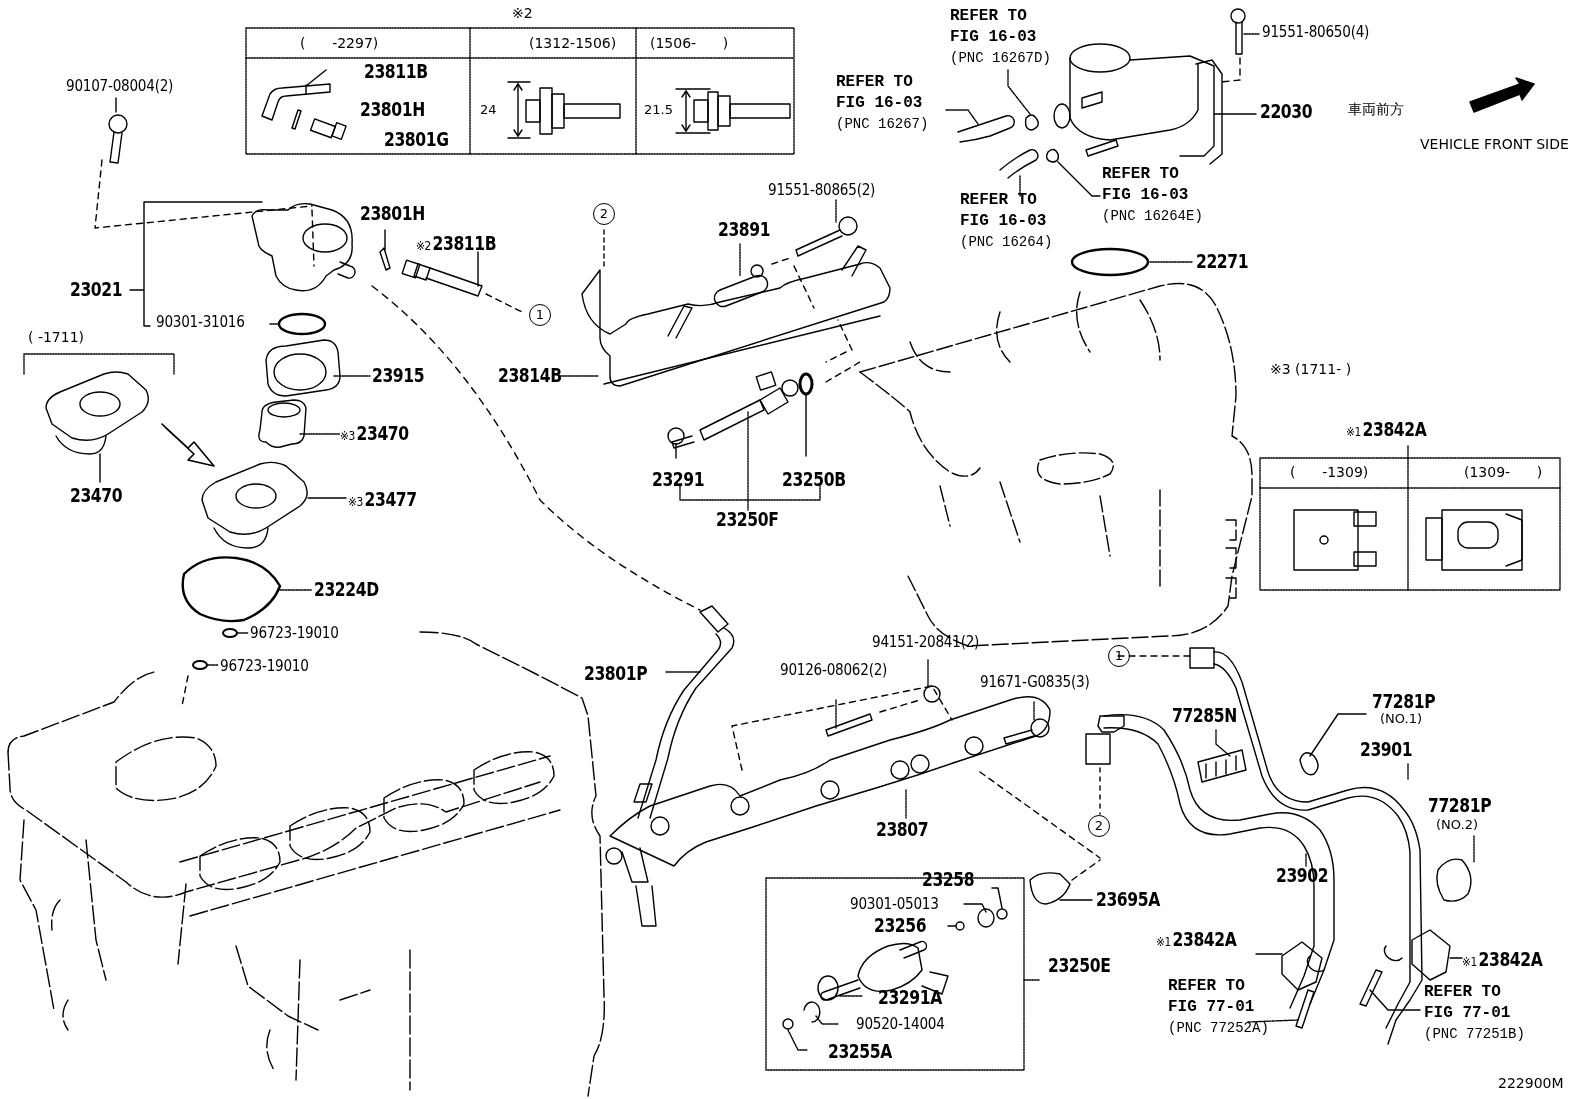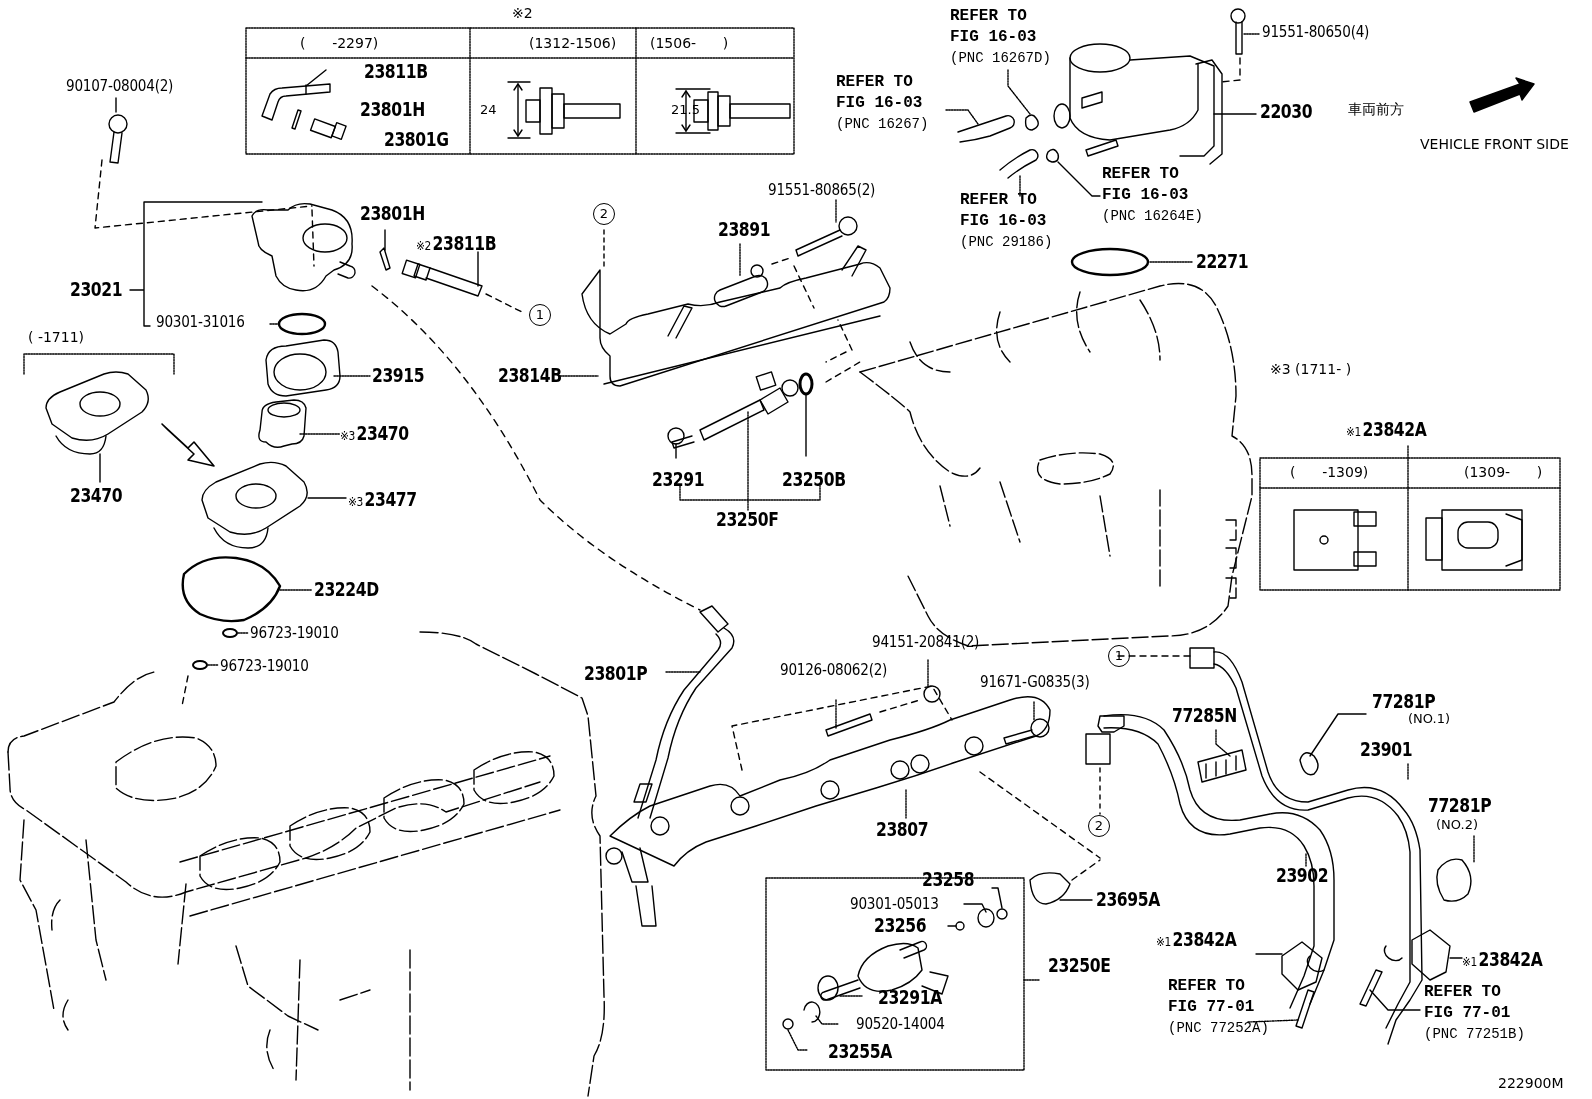--- a/index.html
+++ b/index.html
@@ -323,21 +323,21 @@
 </svg>
 
 <div class="lbl note" style="left:512px;top:6px;">※2</div>
 <div class="cell" style="left:300px;top:35px;">(      -2297)</div>
 <div class="cell" style="left:496px;top:35px;margin-left:33px;">(1312-1506)</div>
 <div class="cell" style="left:650px;top:35px;">(1506-      )</div>
 <div class="lbl pn" style="left:364px;top:62px;">23811B</div>
 <div class="lbl pn" style="left:360px;top:100px;">23801H</div>
 <div class="lbl pn" style="left:384px;top:130px;">23801G</div>
 <div class="lbl small" style="left:480px;top:103px;">24</div>
-<div class="lbl small" style="left:644px;top:103px;margin-left:27px;">21.5</div>
+<div class="lbl small" style="left:644px;top:103px;">21.5</div>
 
 <div class="lbl pn-sm" style="left:66px;top:78px;">90107-08004(2)</div>
 <div class="lbl pn" style="left:360px;top:204px;">23801H</div>
 <div class="lbl pn" style="left:416px;top:234px;"><span class="mark">※2</span><span>23811B</span></div>
 <div class="lbl pn" style="left:70px;top:280px;">23021</div>
 <div class="lbl pn-sm" style="left:156px;top:314px;">90301-31016</div>
 <div class="lbl note" style="left:28px;top:330px;">(      -1711)</div>
 <div class="lbl pn" style="left:372px;top:366px;">23915</div>
 <div class="lbl pn" style="left:340px;top:424px;"><span class="mark">※3</span><span>23470</span></div>
 <div class="lbl pn" style="left:70px;top:486px;">23470</div>
@@ -378,41 +378,41 @@
   <div style="font-size:14px;font-weight:normal">(PNC 16267D)</div>
 </div>
 <div class="lbl mono" style="left:836px;top:72px;">
   <div>REFER TO</div>
   <div>FIG 16-03</div>
   <div style="font-size:14px;font-weight:normal">(PNC 16267)</div>
 </div>
 <div class="lbl mono" style="left:960px;top:190px;">
   <div>REFER TO</div>
   <div>FIG 16-03</div>
-  <div style="font-size:14px;font-weight:normal">(PNC 29186)</div>
+  <div style="font-size:14px;font-weight:normal">(PNC 16264)</div>
 </div>
 <div class="lbl mono" style="left:1102px;top:164px;">
   <div>REFER TO</div>
   <div>FIG 16-03</div>
   <div style="font-size:14px;font-weight:normal">(PNC 16264E)</div>
 </div>
 <div class="lbl pn-sm" style="left:1262px;top:24px;">91551-80650(4)</div>
 <div class="lbl pn" style="left:1260px;top:102px;">22030</div>
 <div class="lbl note" style="left:1348px;top:102px;">車両前方</div>
 <div class="lbl note" style="left:1420px;top:124px;margin-top:13px;">VEHICLE FRONT SIDE</div>
 <div class="lbl pn" style="left:1196px;top:252px;">22271</div>
 <div class="lbl note" style="left:1270px;top:362px;">※3 (1711-      )</div>
 
 <div class="lbl pn" style="left:1346px;top:420px;"><span class="mark">※1</span><span>23842A</span></div>
 <div class="cell" style="left:1290px;top:464px;">(      -1309)</div>
 <div class="cell" style="left:1464px;top:464px;">(1309-      )</div>
 
 <div class="lbl pn" style="left:1172px;top:706px;">77285N</div>
 <div class="lbl pn" style="left:1372px;top:692px;">77281P</div>
-<div class="lbl small" style="left:1380px;top:712px;margin-left:28px;">(NO.1)</div>
+<div class="lbl small" style="left:1380px;top:712px;">(NO.1)</div>
 <div class="lbl pn" style="left:1360px;top:740px;">23901</div>
 <div class="lbl pn" style="left:1428px;top:796px;">77281P</div>
 <div class="lbl small" style="left:1436px;top:818px;">(NO.2)</div>
 <div class="lbl pn" style="left:1276px;top:866px;">23902</div>
 <div class="lbl pn" style="left:1156px;top:930px;"><span class="mark">※1</span><span>23842A</span></div>
 <div class="lbl pn" style="left:1462px;top:950px;"><span class="mark">※1</span><span>23842A</span></div>
 
 <div class="lbl mono" style="left:1168px;top:976px;">
   <div>REFER TO</div>
   <div>FIG 77-01</div>

